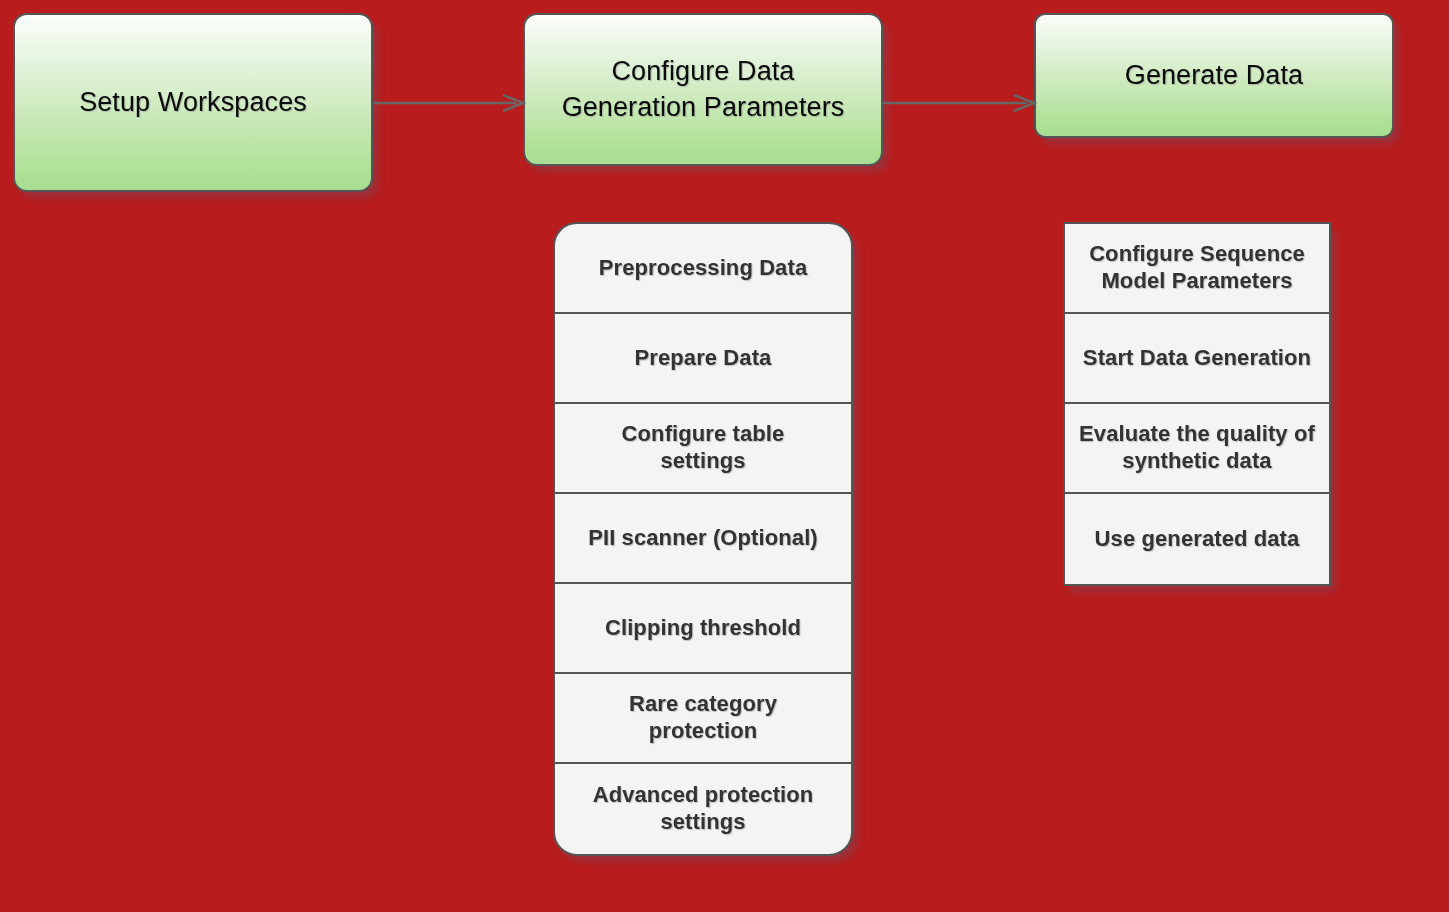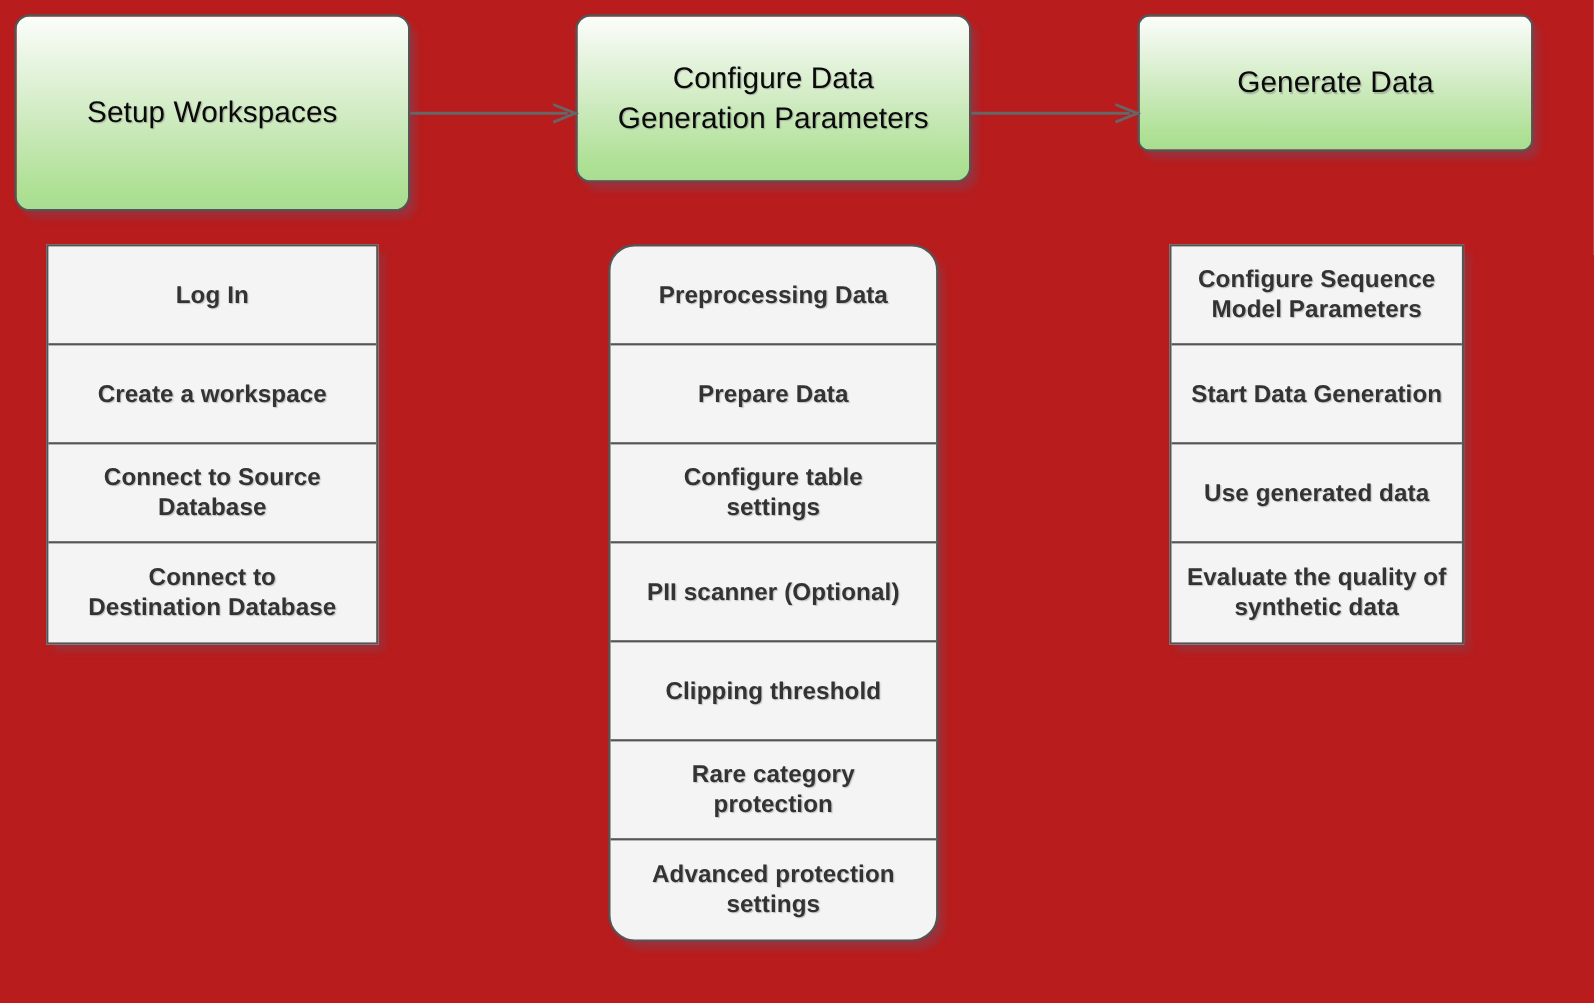--- a/index.html
+++ b/index.html
@@ -114,36 +114,20 @@
   <svg class="arrow" id="arrow-1" viewBox="0 0 152 24" preserveAspectRatio="none">
     <line x1="0" y1="12" x2="143" y2="12" stroke="#666666" stroke-width="2.6"></line>
     <polyline points="130,4 150,12 130,20" fill="none" stroke="#666666" stroke-width="2.6" stroke-linejoin="miter" stroke-linecap="butt"></polyline>
   </svg>
 
   <svg class="arrow" id="arrow-2" viewBox="0 0 153 24" preserveAspectRatio="none">
     <line x1="0" y1="12" x2="144" y2="12" stroke="#666666" stroke-width="2.6"></line>
     <polyline points="131,4 151,12 131,20" fill="none" stroke="#666666" stroke-width="2.6" stroke-linejoin="miter" stroke-linecap="butt"></polyline>
   </svg>
 
-  <div class="step-stack" id="stack-setup">
-    <div class="step-item">
-      <span class="step-label">Log In</span>
-    </div>
-    <div class="step-item">
-      <span class="step-label">Create a workspace</span>
-    </div>
-    <div class="step-item">
-      <span class="step-label">Connect to Source
-Database</span>
-    </div>
-    <div class="step-item">
-      <span class="step-label">Connect to
-Destination Database</span>
-    </div>
-  </div>
 
   <div class="step-stack" id="stack-configure">
     <div class="step-item">
       <span class="step-label">Preprocessing Data</span>
     </div>
     <div class="step-item">
       <span class="step-label">Prepare Data</span>
     </div>
     <div class="step-item">
       <span class="step-label">Configure table
@@ -167,21 +151,21 @@
 
   <div class="step-stack" id="stack-generate">
     <div class="step-item">
       <span class="step-label">Configure Sequence
 Model Parameters</span>
     </div>
     <div class="step-item">
       <span class="step-label">Start Data Generation</span>
     </div>
     <div class="step-item">
-      <span class="step-label">Use generated data</span>
+      <span class="step-label">Evaluate the quality of
+synthetic data</span>
     </div>
     <div class="step-item">
-      <span class="step-label">Evaluate the quality of
-synthetic data</span>
+      <span class="step-label">Use generated data</span>
     </div>
   </div>
 
 </div>
 
 </body></html>

